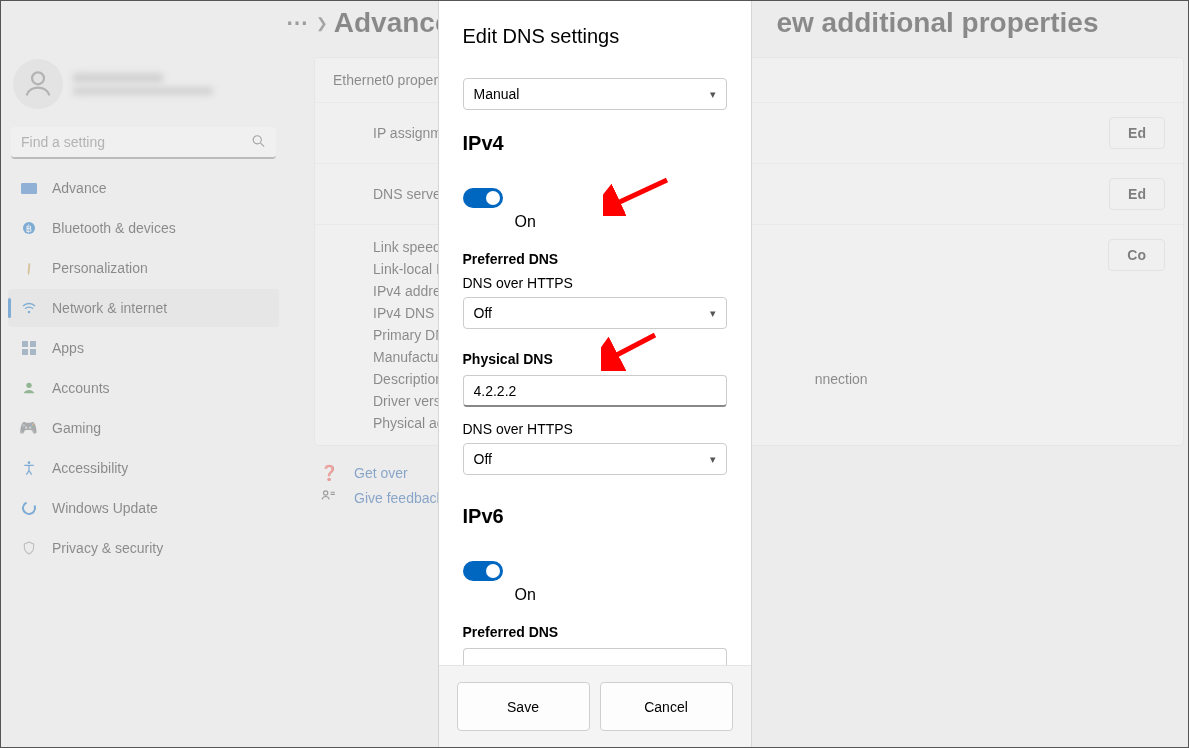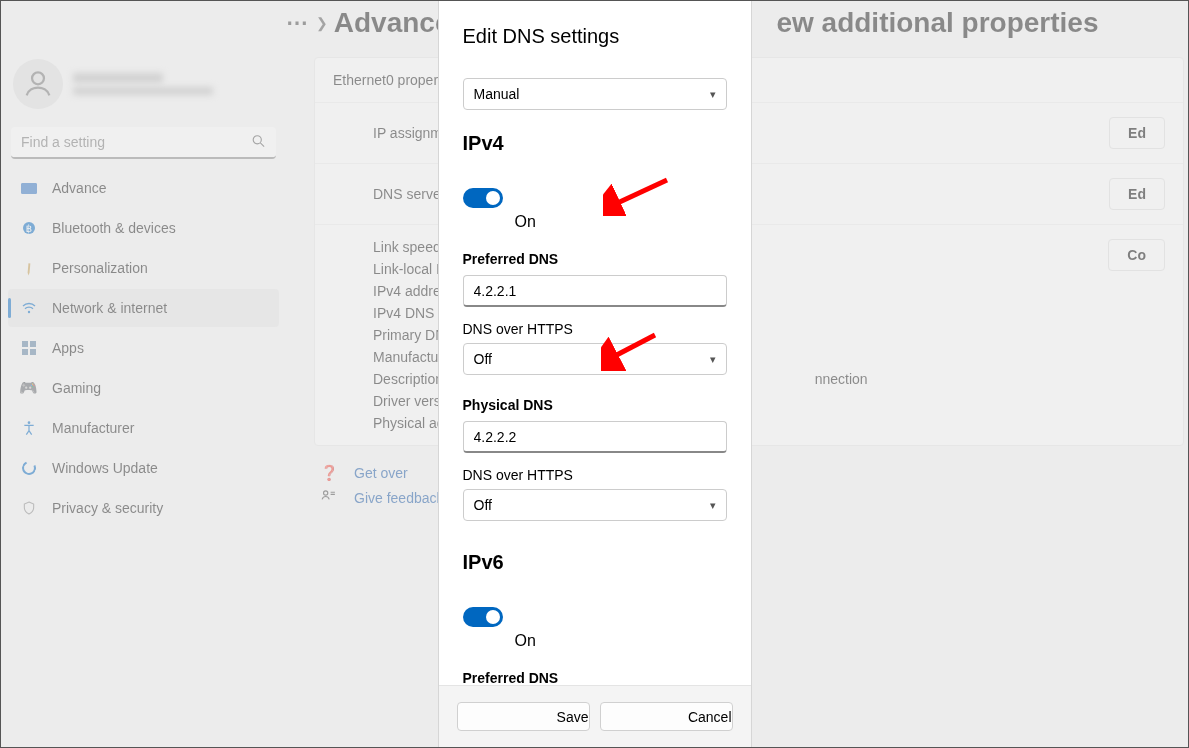--- a/index.html
+++ b/index.html
@@ -159,22 +159,22 @@
   .sub-label{ font-size:14px; font-weight:400; margin-bottom:6px; display:block;}
   .txt-input{
     width:100%; height:32px; border:1px solid #ccc; border-bottom:2px solid #888;
     border-radius:4px; padding:0 10px; font-size:14px; margin-bottom:14px;
   }
   .modal-footer{
     background:#f4f4f4; border-top:1px solid #e4e4e4;
     padding: 16px 18px; display:flex; gap:10px;
   }
   .btn{
-    flex:1; height:29px; border:1px solid #d0d0d0; border-radius:4px;
-    background:#fdfdfd; font-size:14px;text-align:right;
+    flex:1; height:49px; border:1px solid #d0d0d0; border-radius:4px;
+    background:#fdfdfd; font-size:14px;
   }
 
   
   .arrow{
     position:absolute; pointer-events:none;
   }
   .arrow svg{ display:block; }
 
   
   .right-area{ padding-right: 4px; }
@@ -243,31 +243,40 @@
             <span class="ni-apps">
               <span></span>
               <span></span>
               <span></span>
               <span></span>
             </span>
           </span>
         <span>Apps</span>
       </div>
       <div class="nav-item">
+        <span class="nav-icon">
+          <svg width="16" height="16" viewBox="0 0 24 24">
+              <circle cx="12" cy="8" r="4" fill="#2e7d32"></circle>
+              <path d="M4 20c1.5-4 5-5 8-5s6.5 1 8 5" fill="#2e7d32"></path>
+            </svg>
+        </span>
+        <span>Accounts</span>
+      </div>
+      <div class="nav-item">
         <span class="nav-icon ni-game">🎮</span>
         <span>Gaming</span>
       </div>
       <div class="nav-item">
         <span class="nav-icon ni-acc">
           <svg width="16" height="16" viewBox="0 0 24 24">
               <circle cx="12" cy="4" r="2" fill="#0067c0"></circle>
               <path d="M5 8h14M12 8v8m-4 6l4-6 4 6" stroke="#0067c0" stroke-width="1.8" fill="none"></path>
             </svg>
         </span>
-        <span>Manufacturer</span>
+        <span>Accessibility</span>
       </div>
       <div class="nav-item">
         <span class="nav-icon">
             <span class="ni-update"></span>
           </span>
         <span>Windows Update</span>
       </div>
       <div class="nav-item">
         <span class="nav-icon ni-shield">
           <svg width="16" height="16" viewBox="0 0 24 24">
@@ -351,21 +360,20 @@
       <span class="chev-sm">▾</span>
     </div>
 
     <h3 class="sect-h">IPv4</h3>
     <div class="toggle-row">
       <div class="toggle"></div>
       <span class="toggle-lbl">On</span>
     </div>
 
     <label class="field-label">Preferred DNS</label>
-    <input class="txt-input" value="4.2.2.1" style="">
 
     <span class="sub-label">DNS over HTTPS</span>
     <div class="select" style="margin-bottom:22px">
       <span>Off</span>
       <span class="chev-sm">▾</span>
     </div>
 
     <label class="field-label">Physical DNS</label>
     <input class="txt-input" value="4.2.2.2" style="">
 

